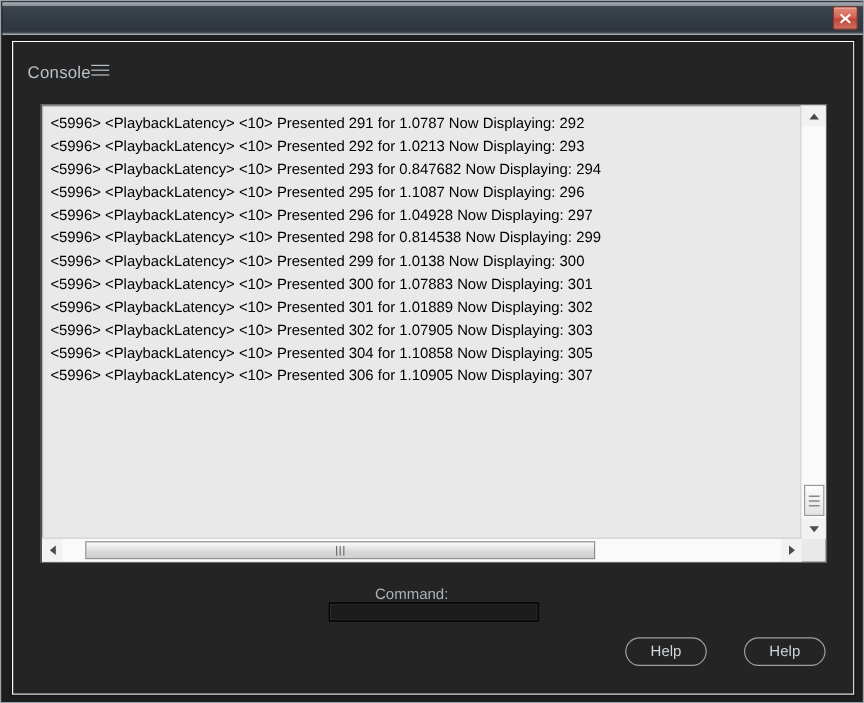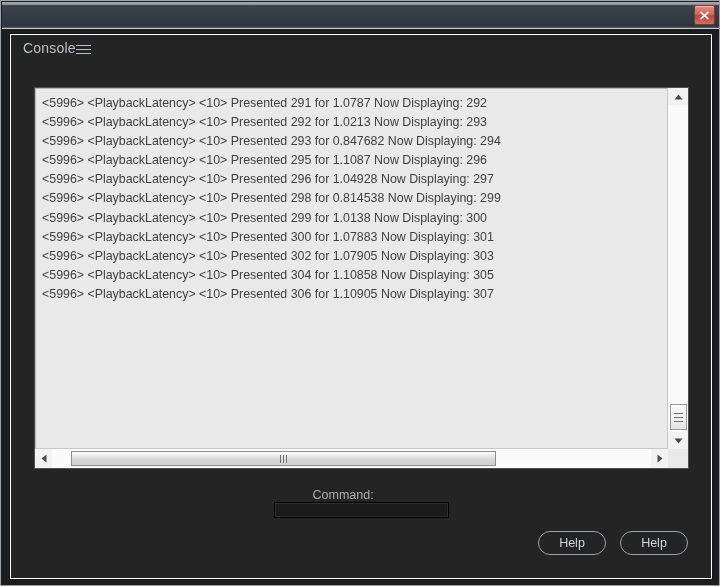--- a/index.html
+++ b/index.html
@@ -77,21 +77,21 @@
     outline: 1px solid #151515;
   }
 
   
   .console-header {
     position: absolute;
     left: 12px;
     top: 5px;
     height: 28px;
     display: flex;
-    align-items: flex-start;
+    align-items: flex-end;
     gap: 0;
   }
   .console-title {
     color: #b9c0c7;
     font-size: 14px;
     letter-spacing: 0.2px;
   }
   .hamburger {
     display: inline-block;
     width: 15px;
@@ -120,21 +120,21 @@
   .log-text-area {
     position: absolute;
     left: 0; top: 0;
     width: 633px;
     height: 361px;
     overflow: hidden;
     padding: 6px 0 0 7px;
     box-sizing: border-box;
   }
   .log-line {
-    color: #404040;
+    color: #000000;
     font-size: 12.4px;
     line-height: 19.1px;
     white-space: pre;
     font-family: "Liberation Sans", sans-serif;
   }
 
   
   .vscroll {
     position: absolute;
     right: 0;
@@ -272,21 +272,21 @@
     padding: 0 6px;
     outline: none;
   }
 
   
   .footer-buttons {
     position: absolute;
     right: 23px;
     top: 496px;
     display: flex;
-    gap: 14px;
+    gap: 31px;
   }
   .pill-button {
     min-width: 68px;
     height: 24px;
     box-sizing: border-box;
     border: 1px solid #9aa1a8;
     border-radius: 12px;
     background: transparent;
     color: #cfd5da;
     font-size: 12.5px;
@@ -327,20 +327,21 @@
 
       <div class="log-text-area">
         <div class="log-line">&lt;5996&gt; &lt;PlaybackLatency&gt; &lt;10&gt; Presented 291 for 1.0787 Now Displaying: 292</div>
         <div class="log-line">&lt;5996&gt; &lt;PlaybackLatency&gt; &lt;10&gt; Presented 292 for 1.0213 Now Displaying: 293</div>
         <div class="log-line">&lt;5996&gt; &lt;PlaybackLatency&gt; &lt;10&gt; Presented 293 for 0.847682 Now Displaying: 294</div>
         <div class="log-line">&lt;5996&gt; &lt;PlaybackLatency&gt; &lt;10&gt; Presented 295 for 1.1087 Now Displaying: 296</div>
         <div class="log-line">&lt;5996&gt; &lt;PlaybackLatency&gt; &lt;10&gt; Presented 296 for 1.04928 Now Displaying: 297</div>
         <div class="log-line">&lt;5996&gt; &lt;PlaybackLatency&gt; &lt;10&gt; Presented 298 for 0.814538 Now Displaying: 299</div>
         <div class="log-line">&lt;5996&gt; &lt;PlaybackLatency&gt; &lt;10&gt; Presented 299 for 1.0138 Now Displaying: 300</div>
         <div class="log-line">&lt;5996&gt; &lt;PlaybackLatency&gt; &lt;10&gt; Presented 300 for 1.07883 Now Displaying: 301</div>
+        <div class="log-line">&lt;5996&gt; &lt;PlaybackLatency&gt; &lt;10&gt; Presented 301 for 1.01889 Now Displaying: 302</div>
         <div class="log-line">&lt;5996&gt; &lt;PlaybackLatency&gt; &lt;10&gt; Presented 302 for 1.07905 Now Displaying: 303</div>
         <div class="log-line">&lt;5996&gt; &lt;PlaybackLatency&gt; &lt;10&gt; Presented 304 for 1.10858 Now Displaying: 305</div>
         <div class="log-line">&lt;5996&gt; &lt;PlaybackLatency&gt; &lt;10&gt; Presented 306 for 1.10905 Now Displaying: 307</div>
       </div>
 
       <div class="vscroll">
         <div class="vscroll-up">
           <svg width="9" height="6" viewBox="0 0 9 6">
             <path d="M4.5 0.5 L8.5 5.5 L0.5 5.5 Z" fill="#4a4a4a"></path>
           </svg>

